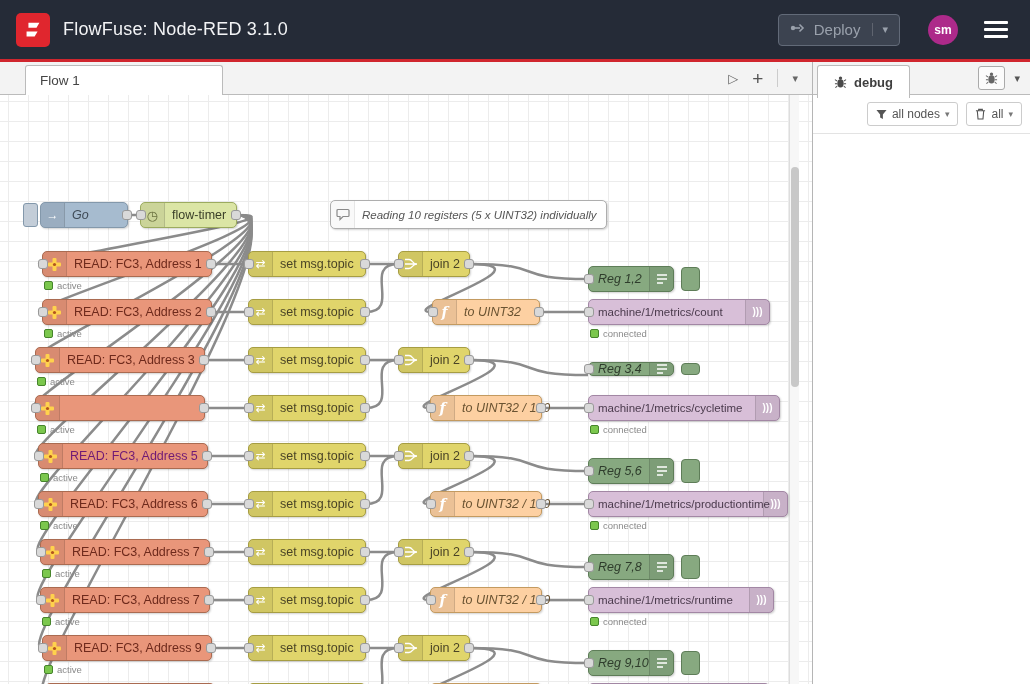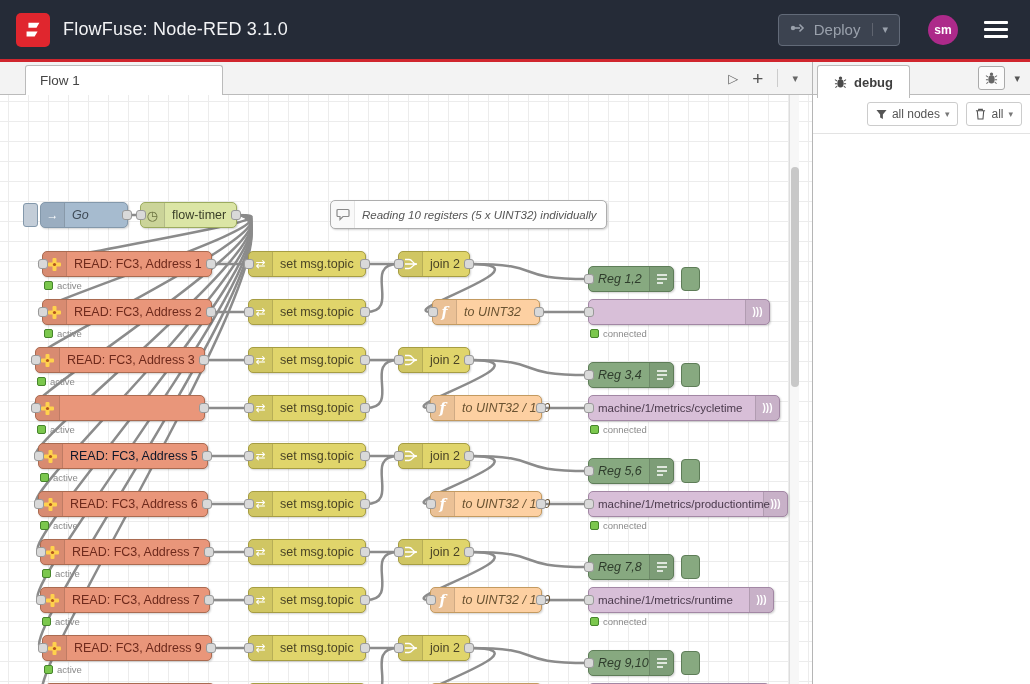--- a/index.html
+++ b/index.html
@@ -258,21 +258,21 @@
               <circle cx="6.5" cy="6.5" r="1.6" fill="#b3541e"></circle>
             </svg>
           </span>
           <span class="port in"></span>
           <span class="port out"></span>
         </div>
         <div class="status" style="left: 37px; top: 329px;">
           <span class="sdot"></span>
           <span>active</span>
         </div>
-        <div class="node t-modbus-read" style="left: 38px; top: 348px; width: 170px; height: 26px; background: rgb(233, 150, 122); border-color: rgb(170, 107, 81); color: #0f172a;">
+        <div class="node t-modbus-read" style="left: 38px; top: 348px; width: 170px; height: 26px; background: rgb(233, 150, 122); border-color: rgb(170, 107, 81); color: #701a75;">
           <span class="nicon left">
             <svg width="13" height="13" viewBox="0 0 13 13">
               <g fill="#ffd24d">
                 <rect x="4.5" y="0" width="4" height="13" rx="1"></rect>
                 <rect x="0" y="4.5" width="13" height="4" rx="1"></rect>
               </g>
               <circle cx="6.5" cy="6.5" r="1.6" fill="#b3541e"></circle>
             </svg>
           </span>
           <span class="nlabel left">READ: FC3, Address 5</span>
@@ -515,21 +515,21 @@
         <div class="node t-debug" style="left: 588px; top: 171px; width: 86px; height: 26px; background: rgb(135, 169, 128); border-color: rgb(94, 125, 88); color: rgb(47, 61, 44);">
           <span class="nicon right">
             <svg width="12" height="12" viewBox="0 0 12 12">
               <path d="M1 2h10M1 6h10M1 10h6" stroke="#fff" stroke-width="1.6"></path>
             </svg>
           </span>
           <span class="nlabel right" style="font-style: italic;">Reg 1,2</span>
           <span class="port in"></span>
           <span class="nbtn right" style="background: rgb(135, 169, 128); border-color: rgb(94, 125, 88);"></span>
         </div>
-        <div class="node t-debug" style="left: 588px; top: 267px; width: 86px; height: 26px; background: rgb(135, 169, 128); border-color: rgb(94, 125, 88); color: rgb(47, 61, 44);">
+        <div class="node t-debug" style="left: 588px; top: 267px; width: 86px; height: 14px; background: rgb(135, 169, 128); border-color: rgb(94, 125, 88); color: rgb(47, 61, 44);">
           <span class="nicon right">
             <svg width="12" height="12" viewBox="0 0 12 12">
               <path d="M1 2h10M1 6h10M1 10h6" stroke="#fff" stroke-width="1.6"></path>
             </svg>
           </span>
           <span class="nlabel right" style="font-style: italic;">Reg 3,4</span>
           <span class="port in"></span>
           <span class="nbtn right" style="background: rgb(135, 169, 128); border-color: rgb(94, 125, 88);"></span>
         </div>
         <div class="node t-debug" style="left: 588px; top: 363px; width: 86px; height: 26px; background: rgb(135, 169, 128); border-color: rgb(94, 125, 88); color: rgb(47, 61, 44);">
@@ -559,20 +559,21 @@
             </svg>
           </span>
           <span class="nlabel right" style="font-style: italic;">Reg 9,10</span>
           <span class="port in"></span>
           <span class="nbtn right" style="background: rgb(135, 169, 128); border-color: rgb(94, 125, 88);"></span>
         </div>
         <div class="node t-mqtt-out" style="left: 588px; top: 204px; width: 182px; height: 26px; background: rgb(216, 191, 216); border-color: rgb(162, 135, 164); color: rgb(74, 58, 76);">
           <span class="nicon right">
             <span class="g" style="font-size:10px;font-weight:bold">)))</span>
           </span>
+          <span class="nlabel right" style="font-size: 11.5px;">machine/1/metrics/count</span>
           <span class="port in"></span>
         </div>
         <div class="status" style="left: 590px; top: 233px;">
           <span class="sdot"></span>
           <span>connected</span>
         </div>
         <div class="node t-mqtt-out" style="left: 588px; top: 300px; width: 192px; height: 26px; background: rgb(216, 191, 216); border-color: rgb(162, 135, 164); color: rgb(74, 58, 76);">
           <span class="nicon right">
             <span class="g" style="font-size:10px;font-weight:bold">)))</span>
           </span>

